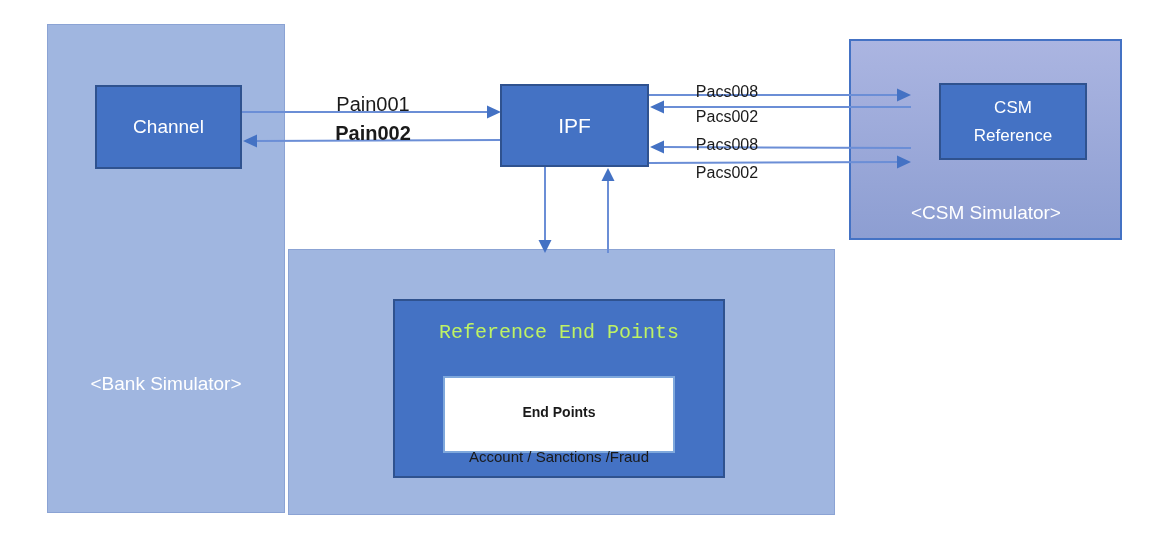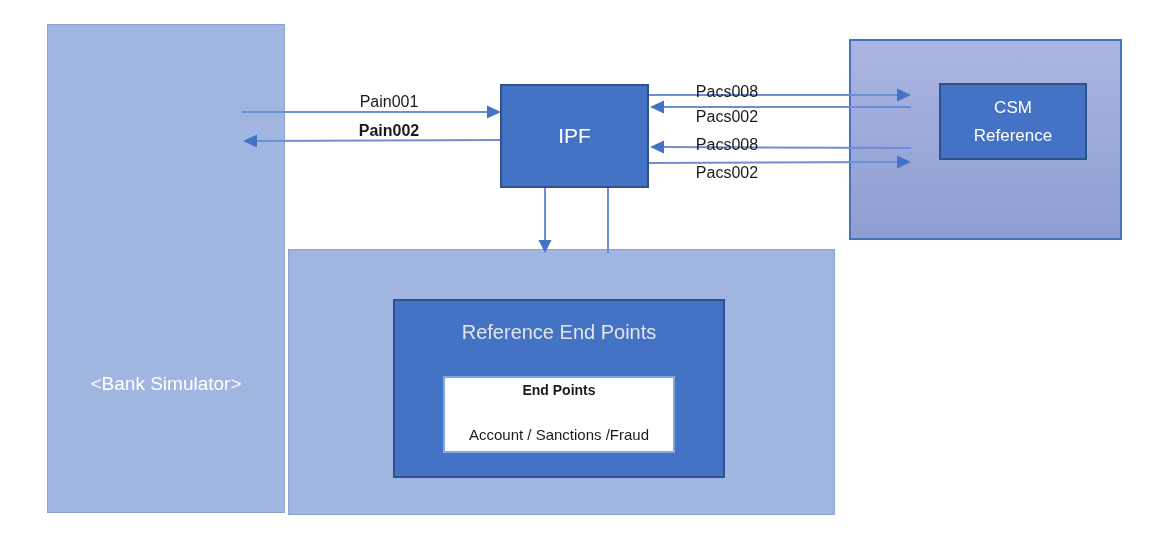--- a/index.html
+++ b/index.html
@@ -43,38 +43,39 @@
     text-align: center;
     white-space: nowrap;
     transform: translate(-50%, -50%);
   }
 
   .msg-label {
     color: #1a1a1a;
     white-space: nowrap;
     transform: translateX(-50%);
   }
-  .msg-label.pain { font-size: 16px; margin-left: 16px; }
+  .msg-label.pain { font-size: 20px; }
   .msg-label.pacs { font-size: 16px; }
 
   .endpoints-box {
     background: #ffffff;
     border: 2px solid #7FA8DC;
     box-sizing: border-box;
     color: #1a1a1a;
     text-align: center;
   }
-  .endpoints-title { font-size: 14px; font-weight: bold; margin-top: 4px; }
+  .endpoints-title { font-size: 14px; font-weight: bold; margin-top: 26px; }
   .endpoints-items { font-size: 15px; margin-top: 28px; }
 
   .ref-title {
-    color: #e5e5e5;
+    color: #bef264;
     font-size: 20px;
     text-align: center;
     margin-top: 20px;
+    font-family: Liberation Mono, monospace;
   }
 
   svg.connectors { position: absolute; left: 0; top: 0; }
   svg.connectors line { stroke: #6B8ED6; stroke-width: 2; }
   svg.connectors polygon { fill: #4472C4; }
 </style>
 </head>
 <body>
 
 <div class="canvas">
@@ -113,39 +114,43 @@
     <g>
       <line x1="545" y1="167" x2="545" y2="241"></line>
       <polygon points="545,253 538.5,240 551.5,240"></polygon>
     </g>
     <g>
       <line x1="608" y1="253" x2="608" y2="180"></line>
       <polygon points="608,168 601.5,181 614.5,181"></polygon>
     </g>
   </svg>
 
+  <div class="abs node-box" style="left:95px; top:85px; width:147px; height:84px; font-size:19px;">
+    <span>Channel</span>
+  </div>
 
-  <div class="abs node-box" style="left:500px; top:84px; width:149px; height:104px; font-size:21px;">
+  <div class="abs node-box" style="left:500px; top:84px; width:149px; height:83px; font-size:21px;">
     <span>IPF</span>
   </div>
 
   <div class="abs node-box" style="left:911px; top:83px; width:148px; height:77px; font-size:17px; flex-direction:column; line-height:28px;margin-left:28px;">
     <span>CSM</span>
     <span>Reference</span>
   </div>
 
   <div class="abs node-box" style="left:393px; top:299px; width:332px; height:179px; display:block;">
     <div class="ref-title">Reference End Points</div>
     <div class="abs endpoints-box" style="left:48px; top:75px; width:232px; height:77px;">
       <div class="endpoints-title">End Points</div>
       <div class="endpoints-items">Account / Sanctions /Fraud</div>
     </div>
   </div>
 
   <div class="abs container-label" style="left:166px; top:384px;">&lt;Bank Simulator&gt;</div>
+  <div class="abs container-label" style="left:986px; top:213px;">&lt;CSM Simulator&gt;</div>
 
   <div class="abs msg-label pain" style="left:373px; top:93px;">Pain001</div>
   <div class="abs msg-label pain" style="left:373px; top:122px;font-weight:bold;">Pain002</div>
 
   <div class="abs msg-label pacs" style="left:727px; top:83px;">Pacs008</div>
   <div class="abs msg-label pacs" style="left:727px; top:108px;">Pacs002</div>
   <div class="abs msg-label pacs" style="left:727px; top:136px;">Pacs008</div>
   <div class="abs msg-label pacs" style="left:727px; top:164px;">Pacs002</div>
 
 </div>

